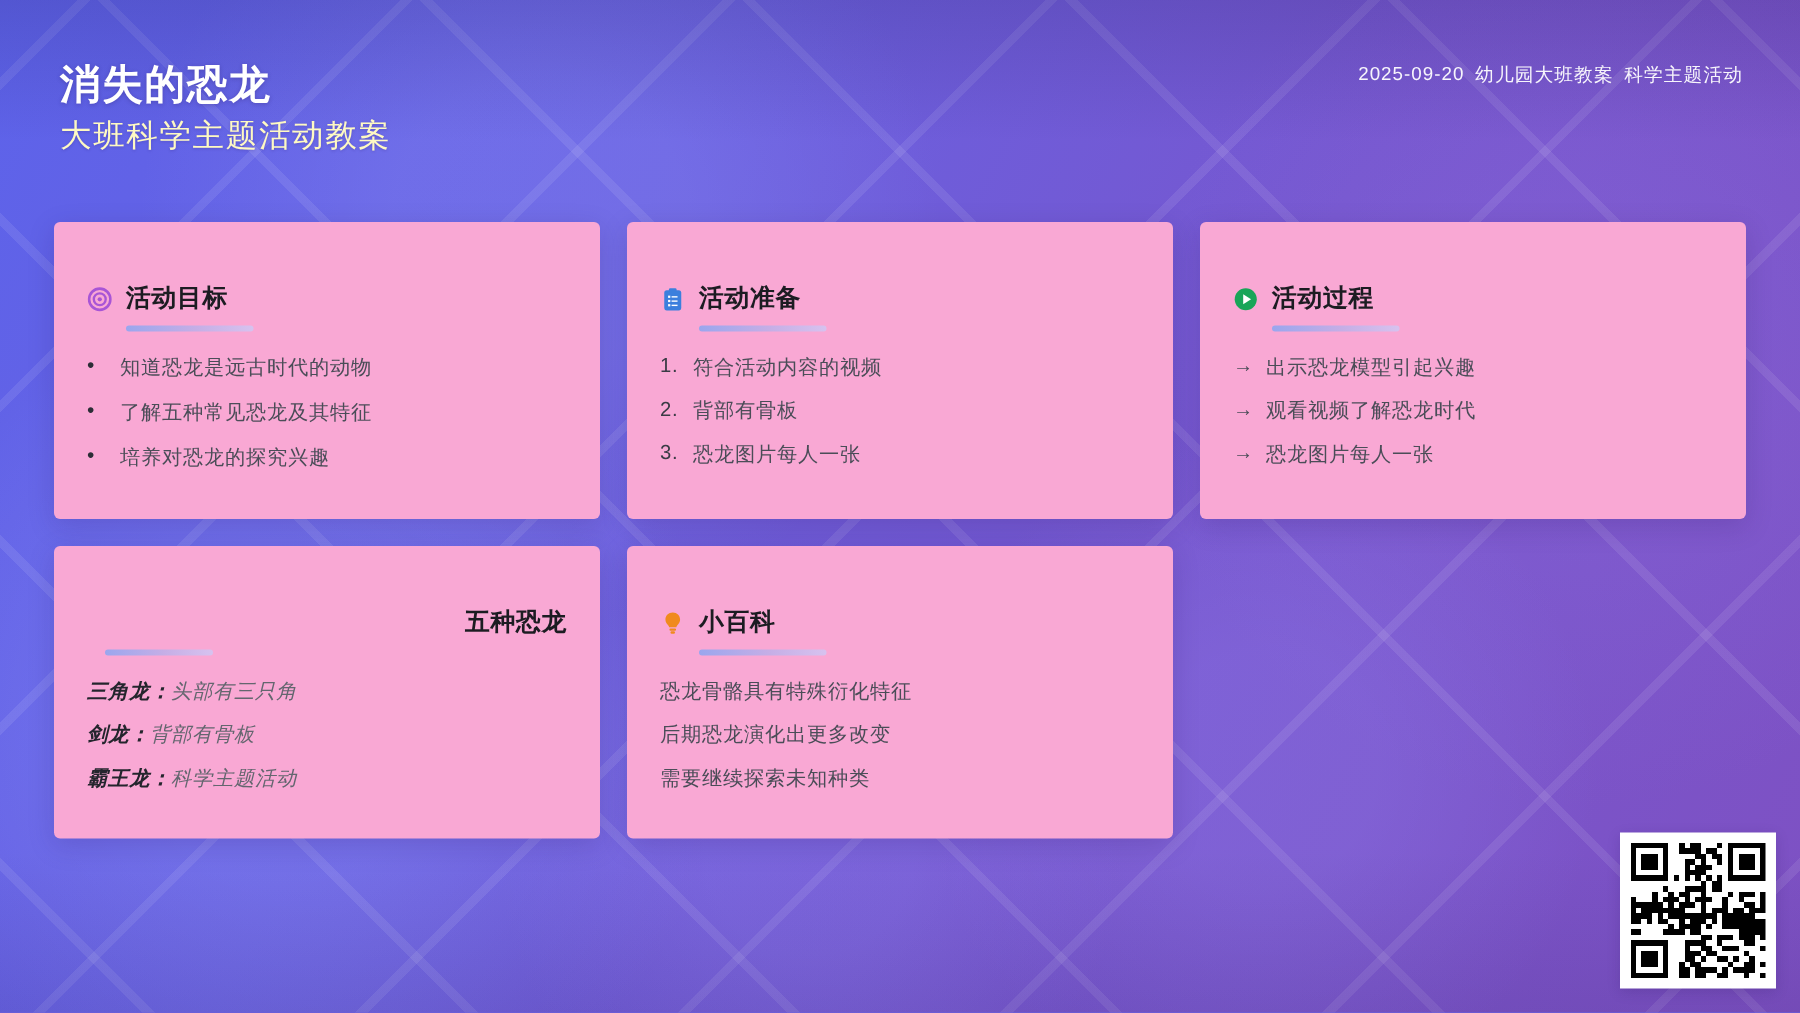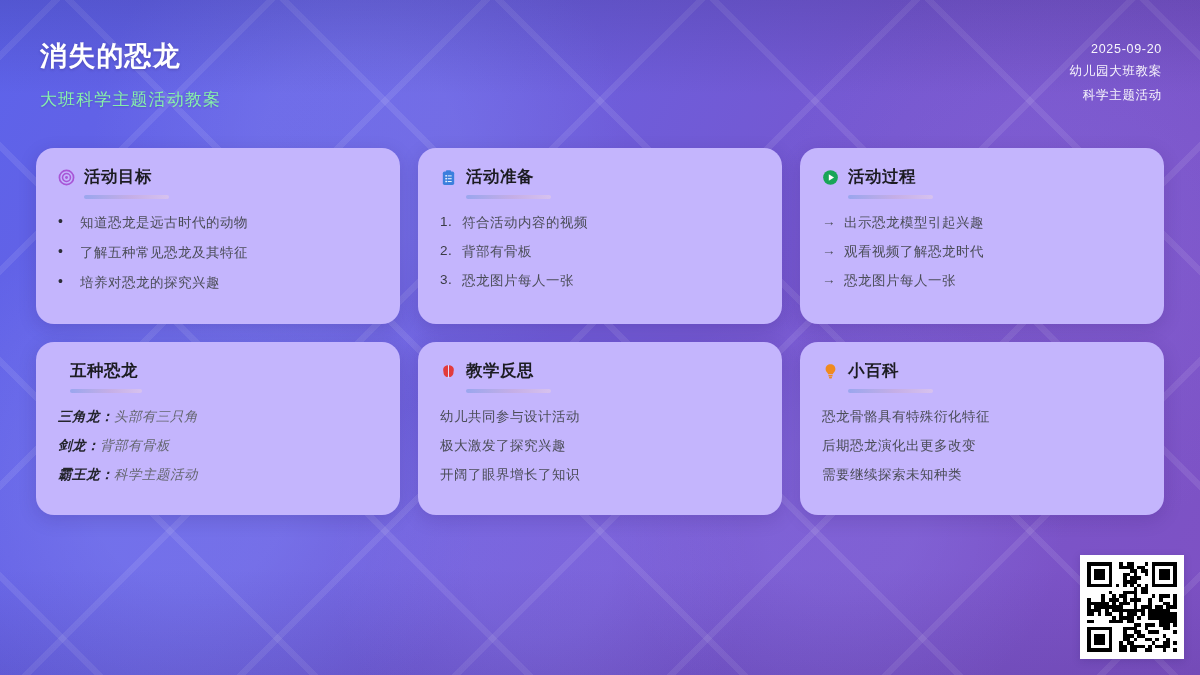--- a/index.html
+++ b/index.html
@@ -35,41 +35,41 @@
                linear-gradient(to top, rgba(30,20,80,.10) 0, rgba(30,20,80,0) 16%);
   }
   
   #header{ position:absolute; left:0; top:0; width:1200px; height:140px; }
   #title-block{ position:absolute; left:40px; top:38px; }
   #deck-title{
     font-size:27px; font-weight:bold; color:#ffffff; letter-spacing:1.2px;
     text-shadow:0 1px 3px rgba(40,20,90,.28);
   }
   #deck-subtitle{
-    margin-top:14px; font-size:17px; color:#86efac; letter-spacing:1.1px;
+    margin-top:2px; font-size:21px; color:#fef9c3; letter-spacing:1.1px;
     text-shadow:0 1px 2px rgba(40,20,90,.22);
   }
   #meta-block{
     position:absolute; right:38px; top:42px; text-align:right;
-    display:flex; flex-direction:column; gap:7px;
+    display:flex; flex-direction:row; gap:7px;
   }
   #meta-block div{ font-size:12.5px; color:rgba(255,255,255,.94); letter-spacing:.7px; }
   
   #grid{
     position:absolute; left:36px; top:148px; width:1128px;
     display:grid; grid-template-columns:repeat(3,364px); gap:18px 18px;
   }
   .card{
-    background:#c4b5fd; border-radius:18px; padding:18px 22px 20px 22px;
+    background:#f9a8d4; border-radius:4px; padding:40px 22px 20px 22px;
     box-shadow:0 5px 18px rgba(40,20,90,.17);
     min-height:156px; position:relative;
   }
   .card-head{ display:flex; align-items:center; gap:9px; }
   .card-title{ font-size:16.5px; font-weight:bold; color:#1c1c22; letter-spacing:.5px; }
-  .card-head.no-icon{ padding-left:12px; }
+  .card-head.no-icon{ padding-left:12px;justify-content:flex-end; }
   .accent{
     height:4px; border-radius:2px; margin-top:7px;
     background:linear-gradient(90deg,#9aa6ee 0%,#c5aee6 55%,#d7c2ef 100%);
   }
   .card-body{ margin-top:15px; display:flex; flex-direction:column; }
   
   .li{ display:flex; font-size:13.5px; color:#4b4d58; letter-spacing:.5px; }
   .li-bullet .marker{ width:22px; flex:none; color:#2c2d36; font-size:14px; line-height:1.1; }
   .li-bullet{ margin-bottom:12px; }
   .li-num{ margin-bottom:11px; }
@@ -197,38 +197,20 @@
     </div>
     <div class="card">
       <div class="card-head no-icon">
         <span class="card-title">五种恐龙</span>
       </div>
       <div class="accent" style="width:72px;margin-left:12px"></div>
       <div class="card-body">
         <div class="li-term"><span class="term">三角龙：</span><span class="desc">头部有三只角</span></div>
         <div class="li-term"><span class="term">剑龙：</span><span class="desc">背部有骨板</span></div>
         <div class="li-term"><span class="term">霸王龙：</span><span class="desc">科学主题活动</span></div>
-      </div>
-    </div>
-    <div class="card">
-      <div class="card-head">
-        <span>
-          <svg class="icn" viewBox="0 0 24 24" xmlns="http://www.w3.org/2000/svg">
-            <path d="M11.3 3.2c-3.4 0-6 1.9-6.6 4.6-.6 2.6.3 4.1.3 6 0 2.3 1.4 4.4 3.6 5.6 1 .5 2.7.9 2.7-.6V3.2z" fill="#e23b3b"></path>
-            <path d="M12.7 3.2c3.4 0 6 1.9 6.6 4.6.6 2.6-.3 4.1-.3 6 0 2.3-1.4 4.4-3.6 5.6-1 .5-2.7.9-2.7-.6V3.2z" fill="#e23b3b"></path>
-            <rect x="11.55" y="3" width="0.9" height="18" fill="#fff" opacity=".85"></rect>
-          </svg>
-        </span>
-        <span class="card-title">教学反思</span>
-      </div>
-      <div class="accent" style="width:85px;margin-left:26px"></div>
-      <div class="card-body">
-        <div class="li-plain">幼儿共同参与设计活动</div>
-        <div class="li-plain">极大激发了探究兴趣</div>
-        <div class="li-plain">开阔了眼界增长了知识</div>
       </div>
     </div>
     <div class="card">
       <div class="card-head">
         <span>
           <svg class="icn" viewBox="0 0 24 24" xmlns="http://www.w3.org/2000/svg">
             <path d="M12 1.8c-4 0-6.9 2.9-6.9 6.6 0 2.5 1.3 4 2.4 5.2.7.8 1.1 1.4 1.1 2.2h6.8c0-.8.4-1.4 1.1-2.2 1.1-1.2 2.4-2.7 2.4-5.2 0-3.7-2.9-6.6-6.9-6.6z" fill="#f08a1e"></path>
             <rect x="8.9" y="16.9" width="6.2" height="2.1" rx="1" fill="#f08a1e"></rect>
             <rect x="9.9" y="19.5" width="4.2" height="2.4" rx="1.1" fill="#f08a1e"></rect>
           </svg>

